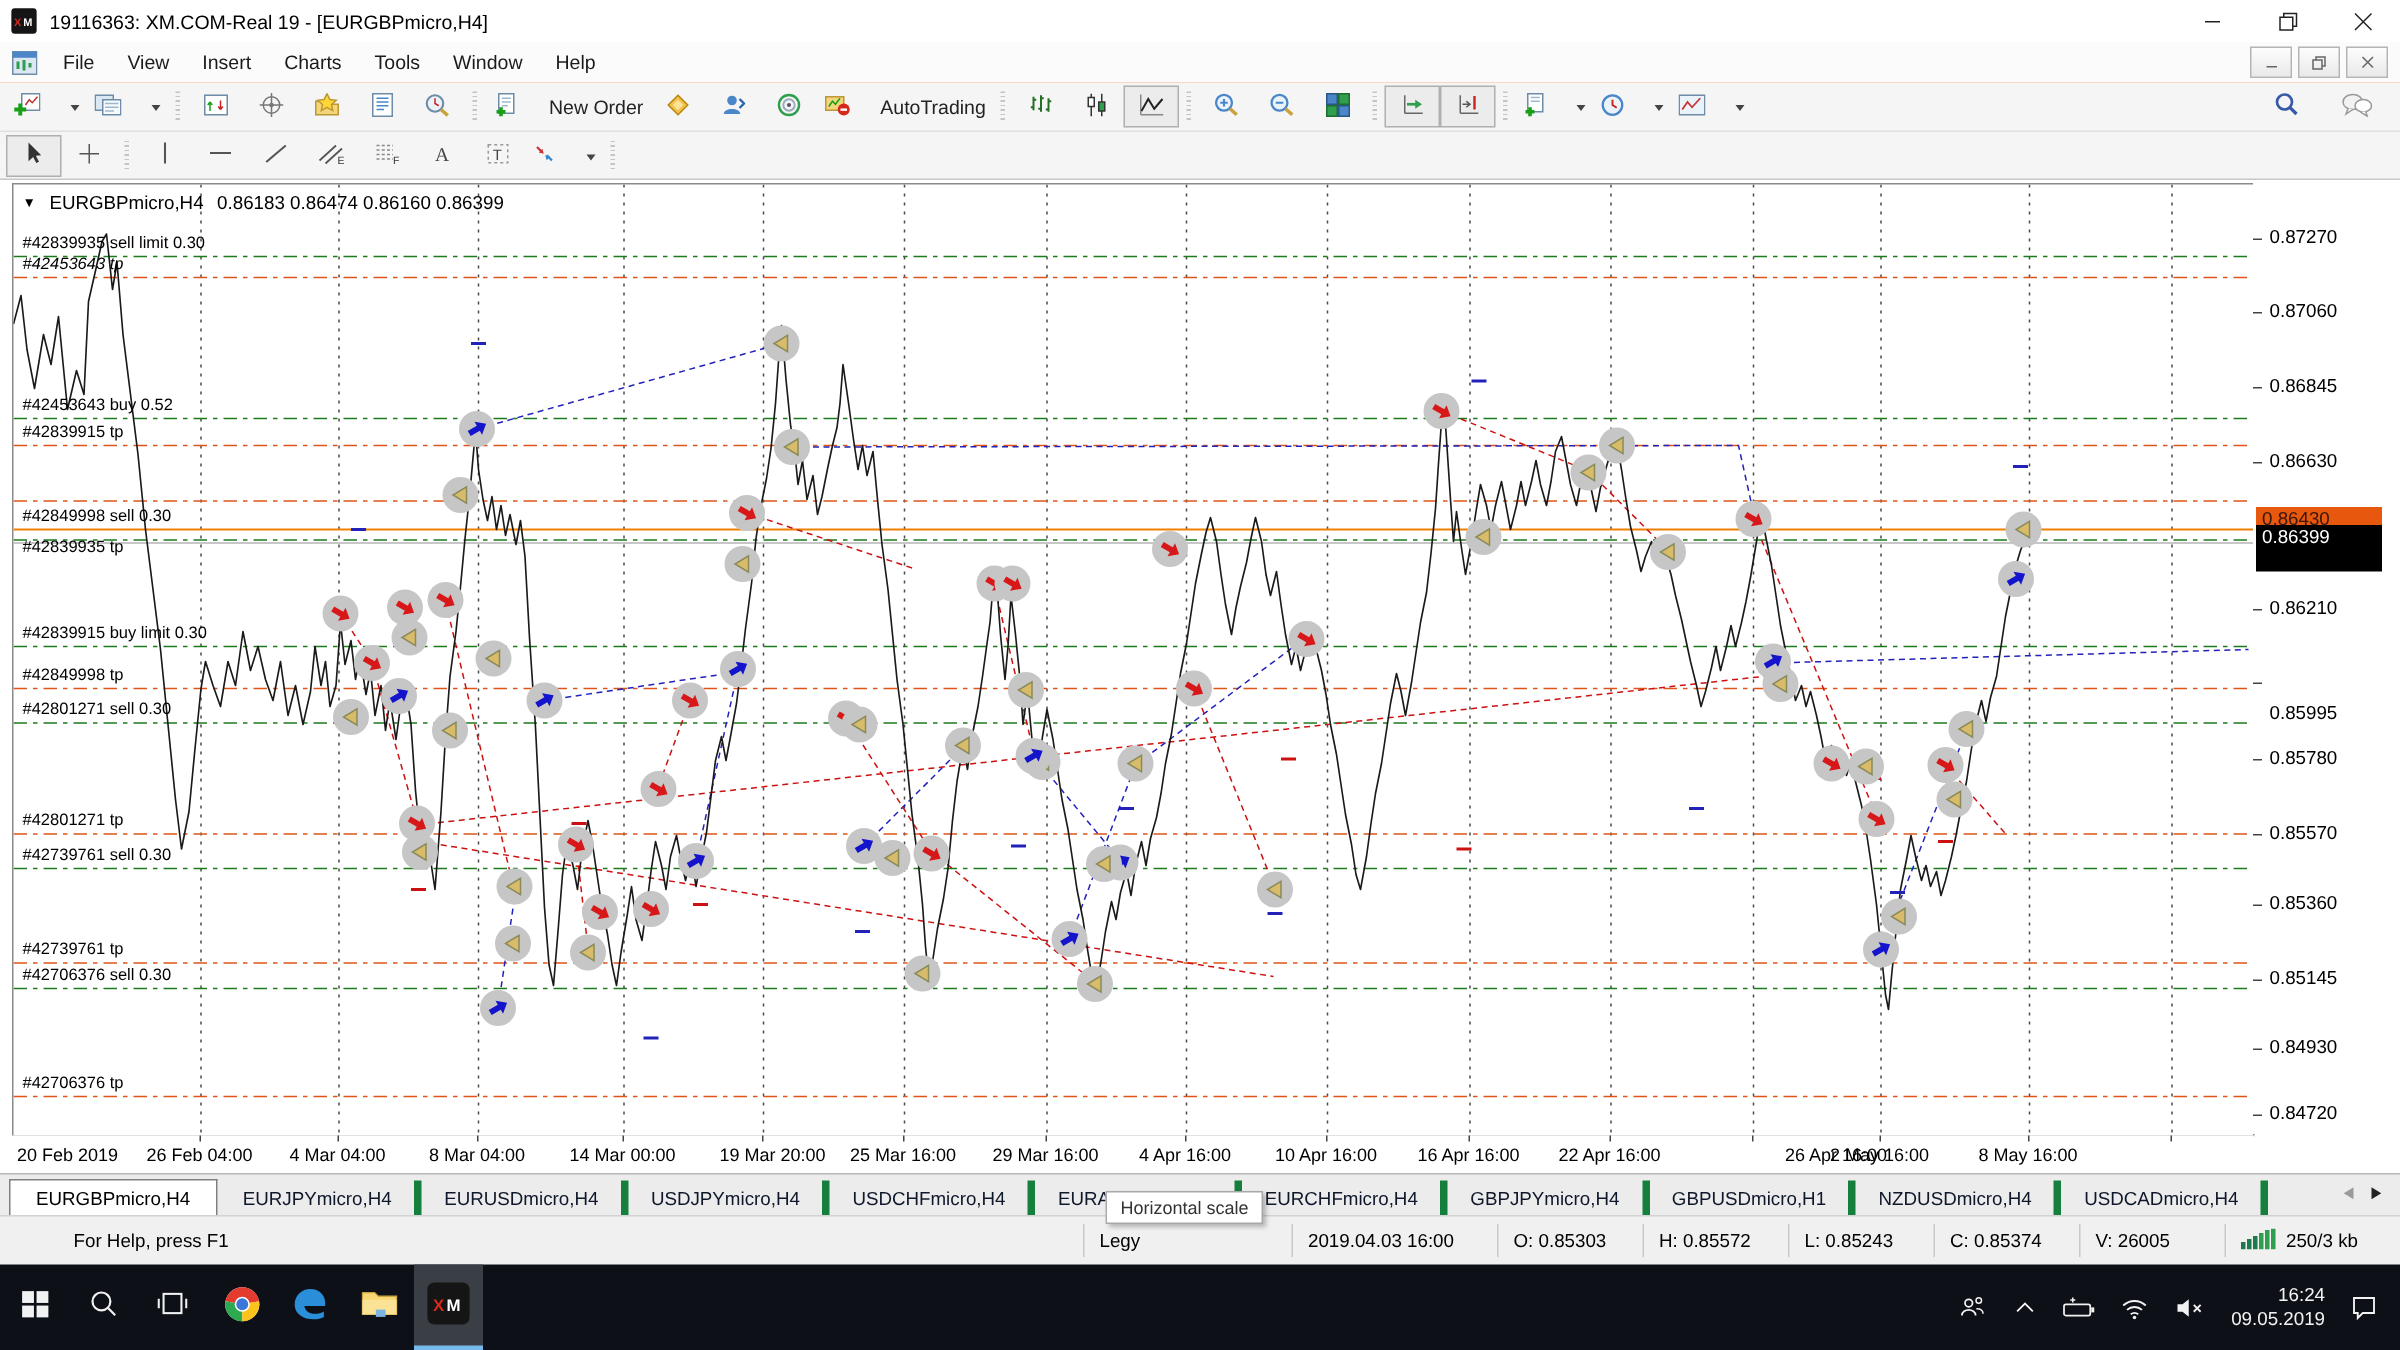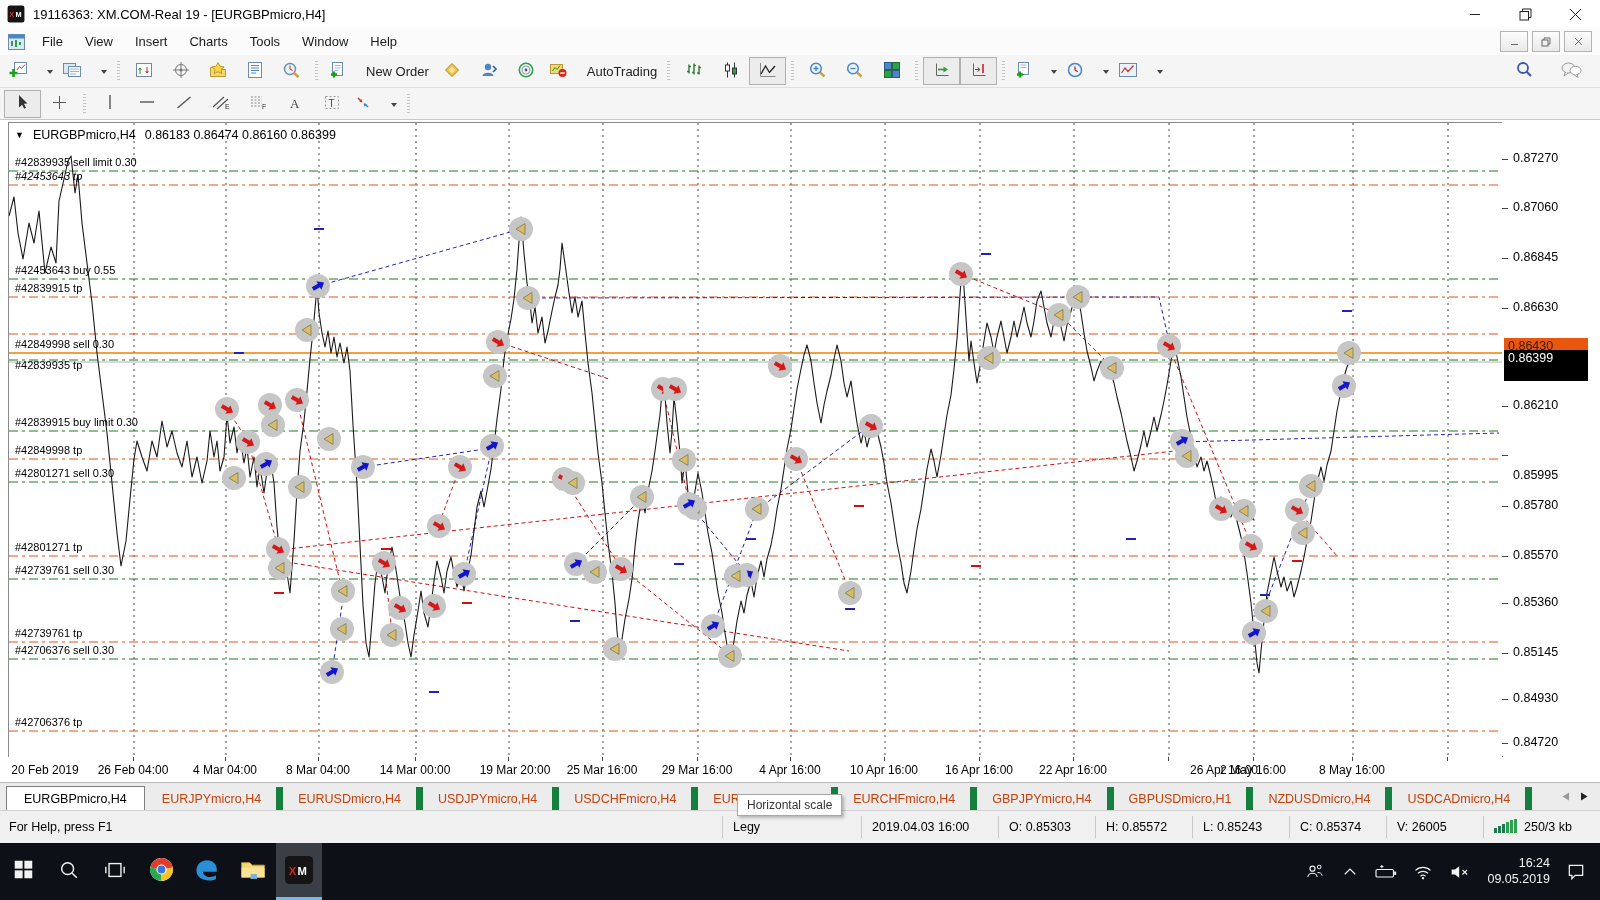--- a/index.html
+++ b/index.html
@@ -57,32 +57,32 @@
   .pa-bid{position:absolute;left:2px;top:228px;width:80px;height:31px;background:#000;color:#fff;
      font-size:12.5px;padding-left:4px;line-height:17px;}
   .date-axis{position:absolute;left:8px;top:637px;width:1495px;height:25px;background:#fff;}
   .da-label{position:absolute;top:6px;font-size:12px;transform:translateX(-50%);white-space:nowrap;}
   .da-tick{position:absolute;top:0;height:4px;border-left:1px solid #444;}
 
   
   .tabbar{position:absolute;left:0;top:782px;width:1600px;height:28px;background:#ececec;
     border-top:1px solid #b8b8b8;display:flex;align-items:flex-end;}
   #tabs{display:flex;align-items:flex-end;height:100%;padding-left:6px;}
-  .tab{padding:5px 15px;font-size:12.5px;color:#c2410c;border-right:7px solid #15803d;white-space:nowrap;}
+  .tab{padding:5px 15px;font-size:12.5px;color:#0f172a;border-right:5px solid #15803d;white-space:nowrap;}
   .tab.active{background:#fff;border:1px solid #7f7f7f;border-bottom:none;color:#000;padding:5px 17px;margin-right:2px;}
   .tab-scroll{margin-left:auto;display:flex;align-items:center;gap:10px;padding:0 12px 6px 0;}
 
   
   .tooltip{position:absolute;left:737px;top:794px;background:#ffffff;border:1px solid #a8a8a8;
     box-shadow:2px 2px 3px rgba(0,0,0,.25);font-size:12px;color:#333;padding:3px 9px;z-index:50;white-space:nowrap;}
 
   
   .statusbar{position:absolute;left:0;top:810px;width:1600px;height:33px;background:#f0f0f0;
     border-top:1px solid #d2d2d2;display:flex;align-items:center;font-size:12.5px;box-sizing:border-box;}
-  .sb-help{flex:1;padding-left:9px;}
+  .sb-help{flex:1;padding-left:9px;margin-left:40px;}
   .sb-cell{border-left:1px solid #c8c8c8;height:22px;display:flex;align-items:center;padding:0 10px;white-space:nowrap;}
   .sb-expert{width:118px;}
   .sb-traffic{gap:6px;width:96px;}
 
   
   .taskbar{position:absolute;left:0;top:843px;width:1600px;height:57px;background:#0d1016;
     display:flex;align-items:stretch;color:#f2f2f2;}
   #task-icons{display:flex;}
   .task-icon{width:46px;display:flex;align-items:center;justify-content:center;}
   .task-icon.active{background:#3a3f46;box-shadow:inset 0 -3px 0 #76b9ed;}
@@ -776,21 +776,21 @@
           </g>
         </svg>
       <div class="chart-header">
         <span class="hdr-tri">▼</span>
         <span>EURGBPmicro,H4</span>
         <span>0.86183 0.86474 0.86160 0.86399</span>
       </div>
       <div id="order-labels">
           <div class="order-label" style="left: 6px; top: 33px;">#42839935 sell limit 0.30</div>
           <div class="order-label" style="left: 6px; top: 47px; font-style: italic;">#42453643 tp</div>
-          <div class="order-label" style="left: 6px; top: 141px;">#42453643 buy 0.55</div>
+          <div class="order-label" style="left: 6px; top: 141px;">#42453643 buy 0.52</div>
           <div class="order-label" style="left: 6px; top: 159px;">#42839915 tp</div>
           <div class="order-label" style="left: 6px; top: 188px; margin-top: 48px;">#42839935 tp</div>
           <div class="order-label" style="left: 6px; top: 215px;">#42849998 sell 0.30</div>
           <div class="order-label" style="left: 6px; top: 293px;">#42839915 buy limit 0.30</div>
           <div class="order-label" style="left: 6px; top: 321px;">#42849998 tp</div>
           <div class="order-label" style="left: 6px; top: 344px;">#42801271 sell 0.30</div>
           <div class="order-label" style="left: 6px; top: 418px;">#42801271 tp</div>
           <div class="order-label" style="left: 6px; top: 441px;">#42739761 sell 0.30</div>
           <div class="order-label" style="left: 6px; top: 504px;">#42739761 tp</div>
           <div class="order-label" style="left: 6px; top: 521px;">#42706376 sell 0.30</div>

